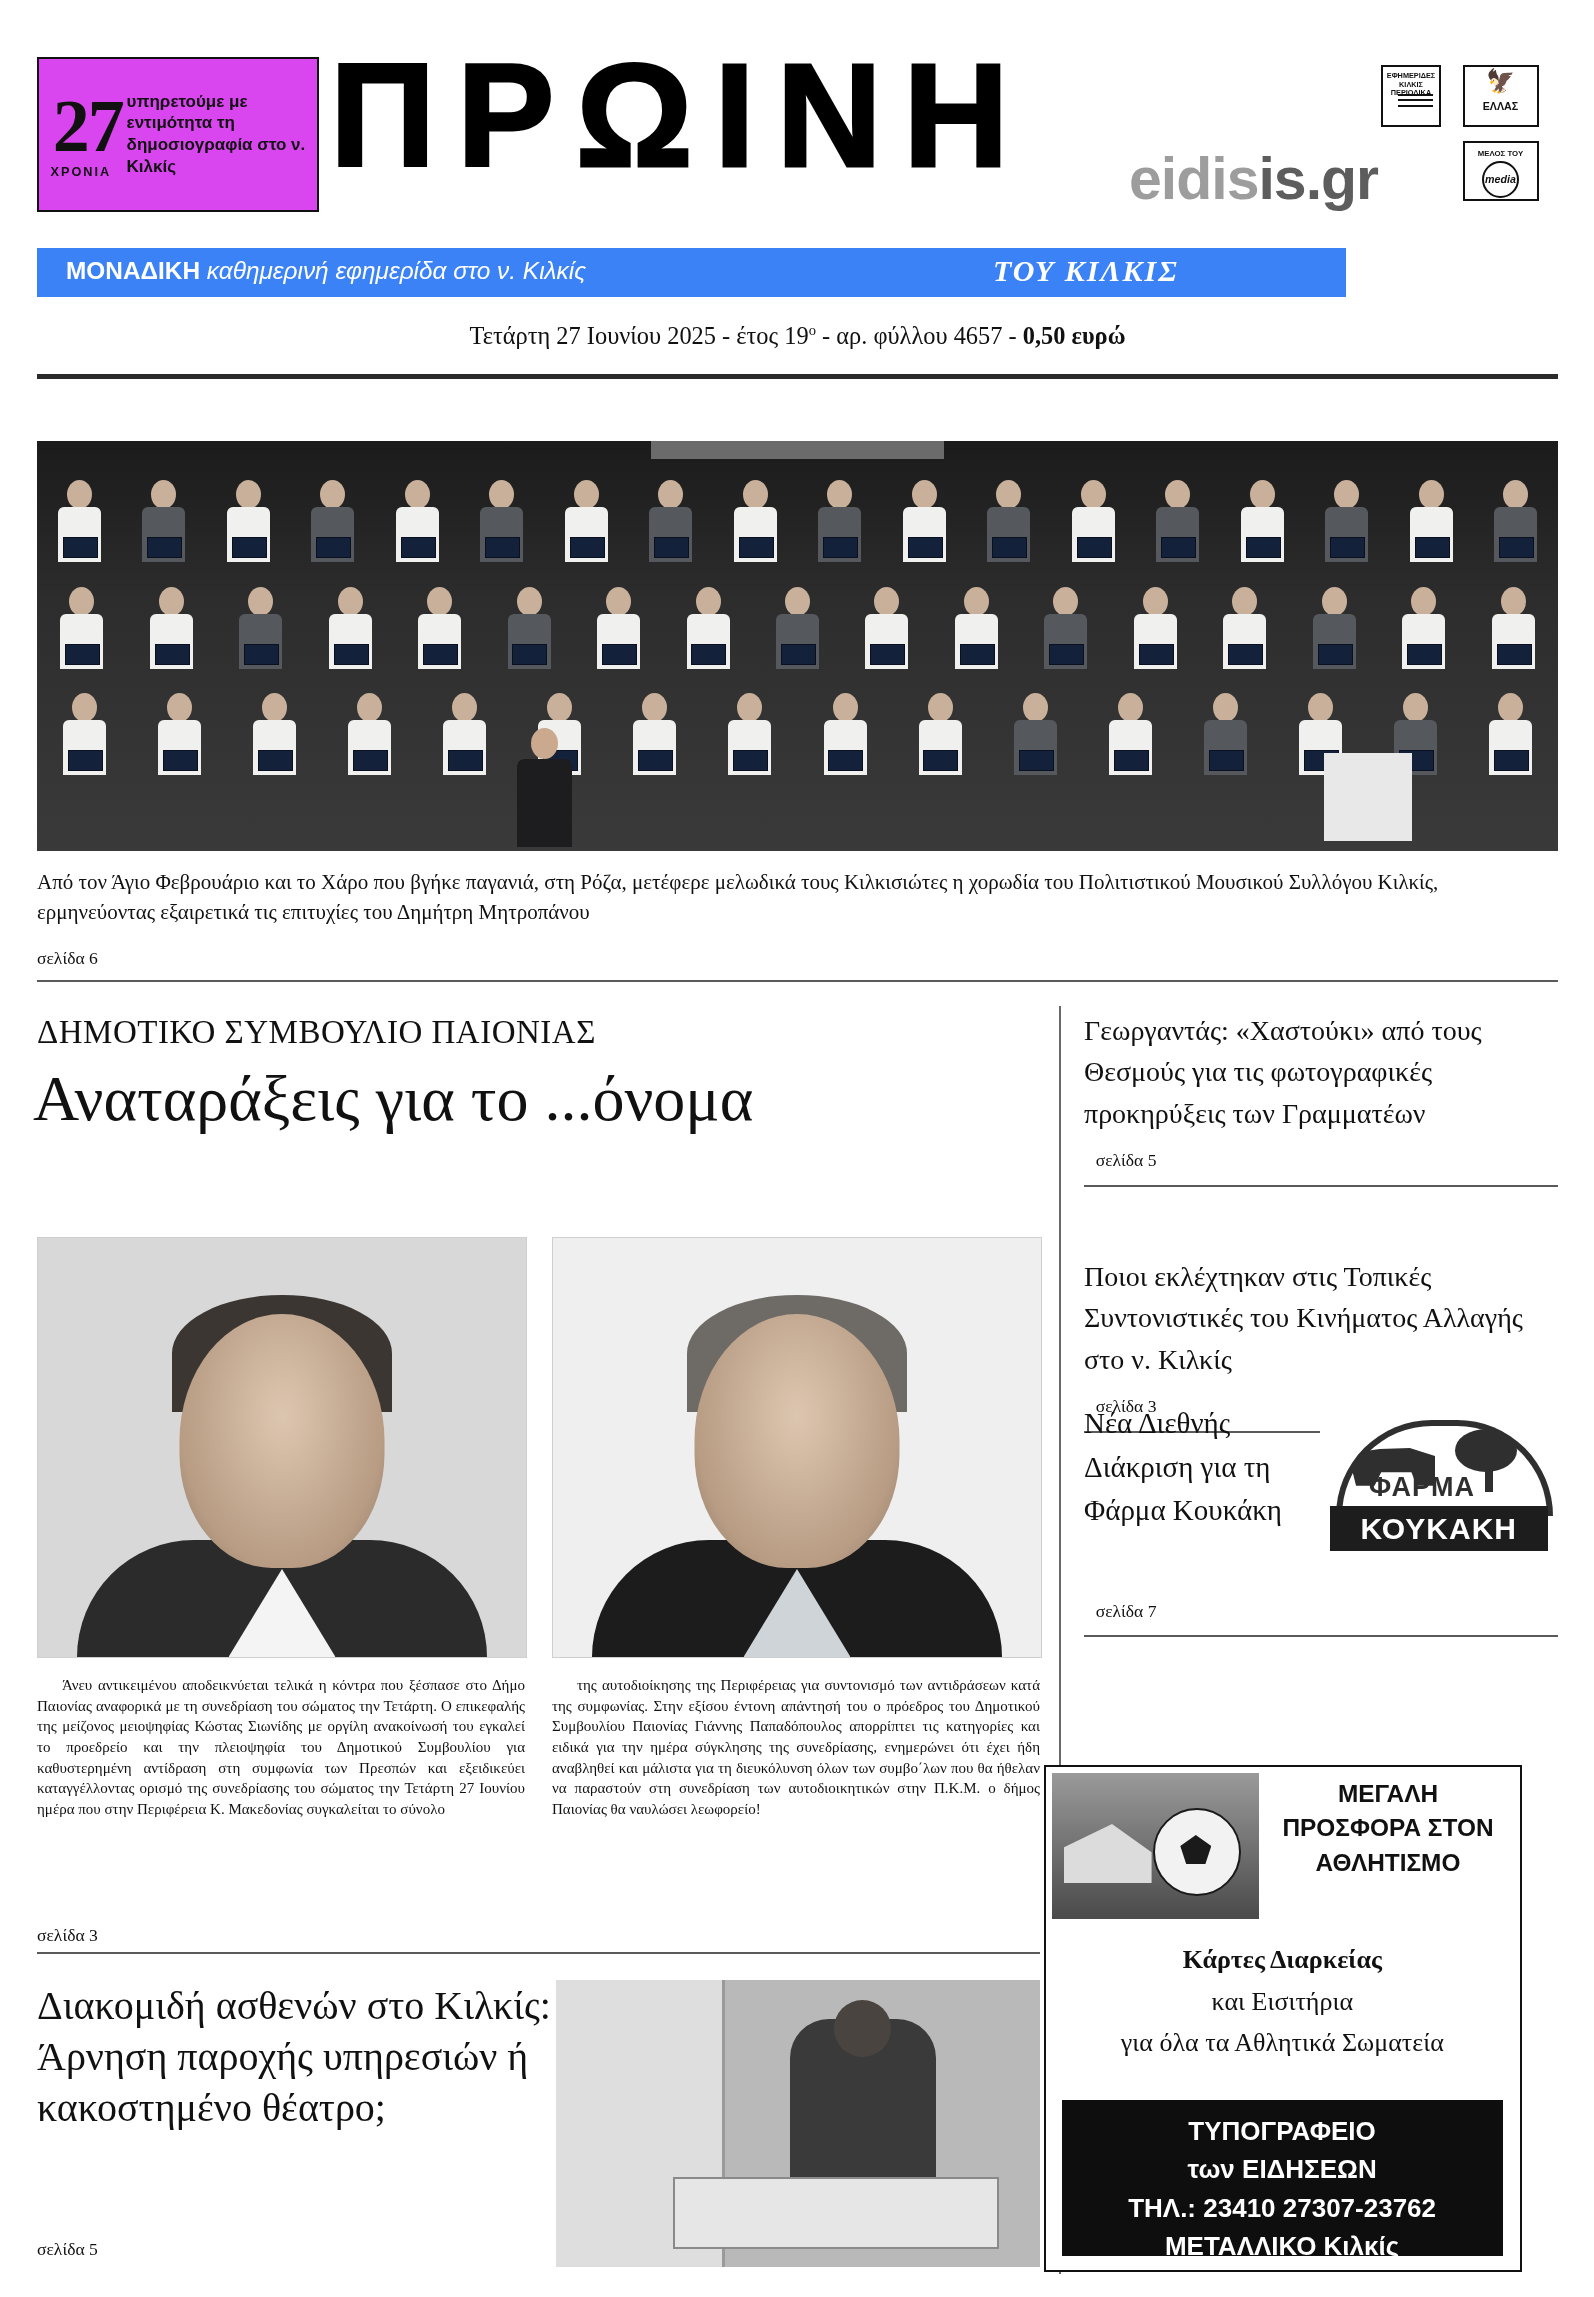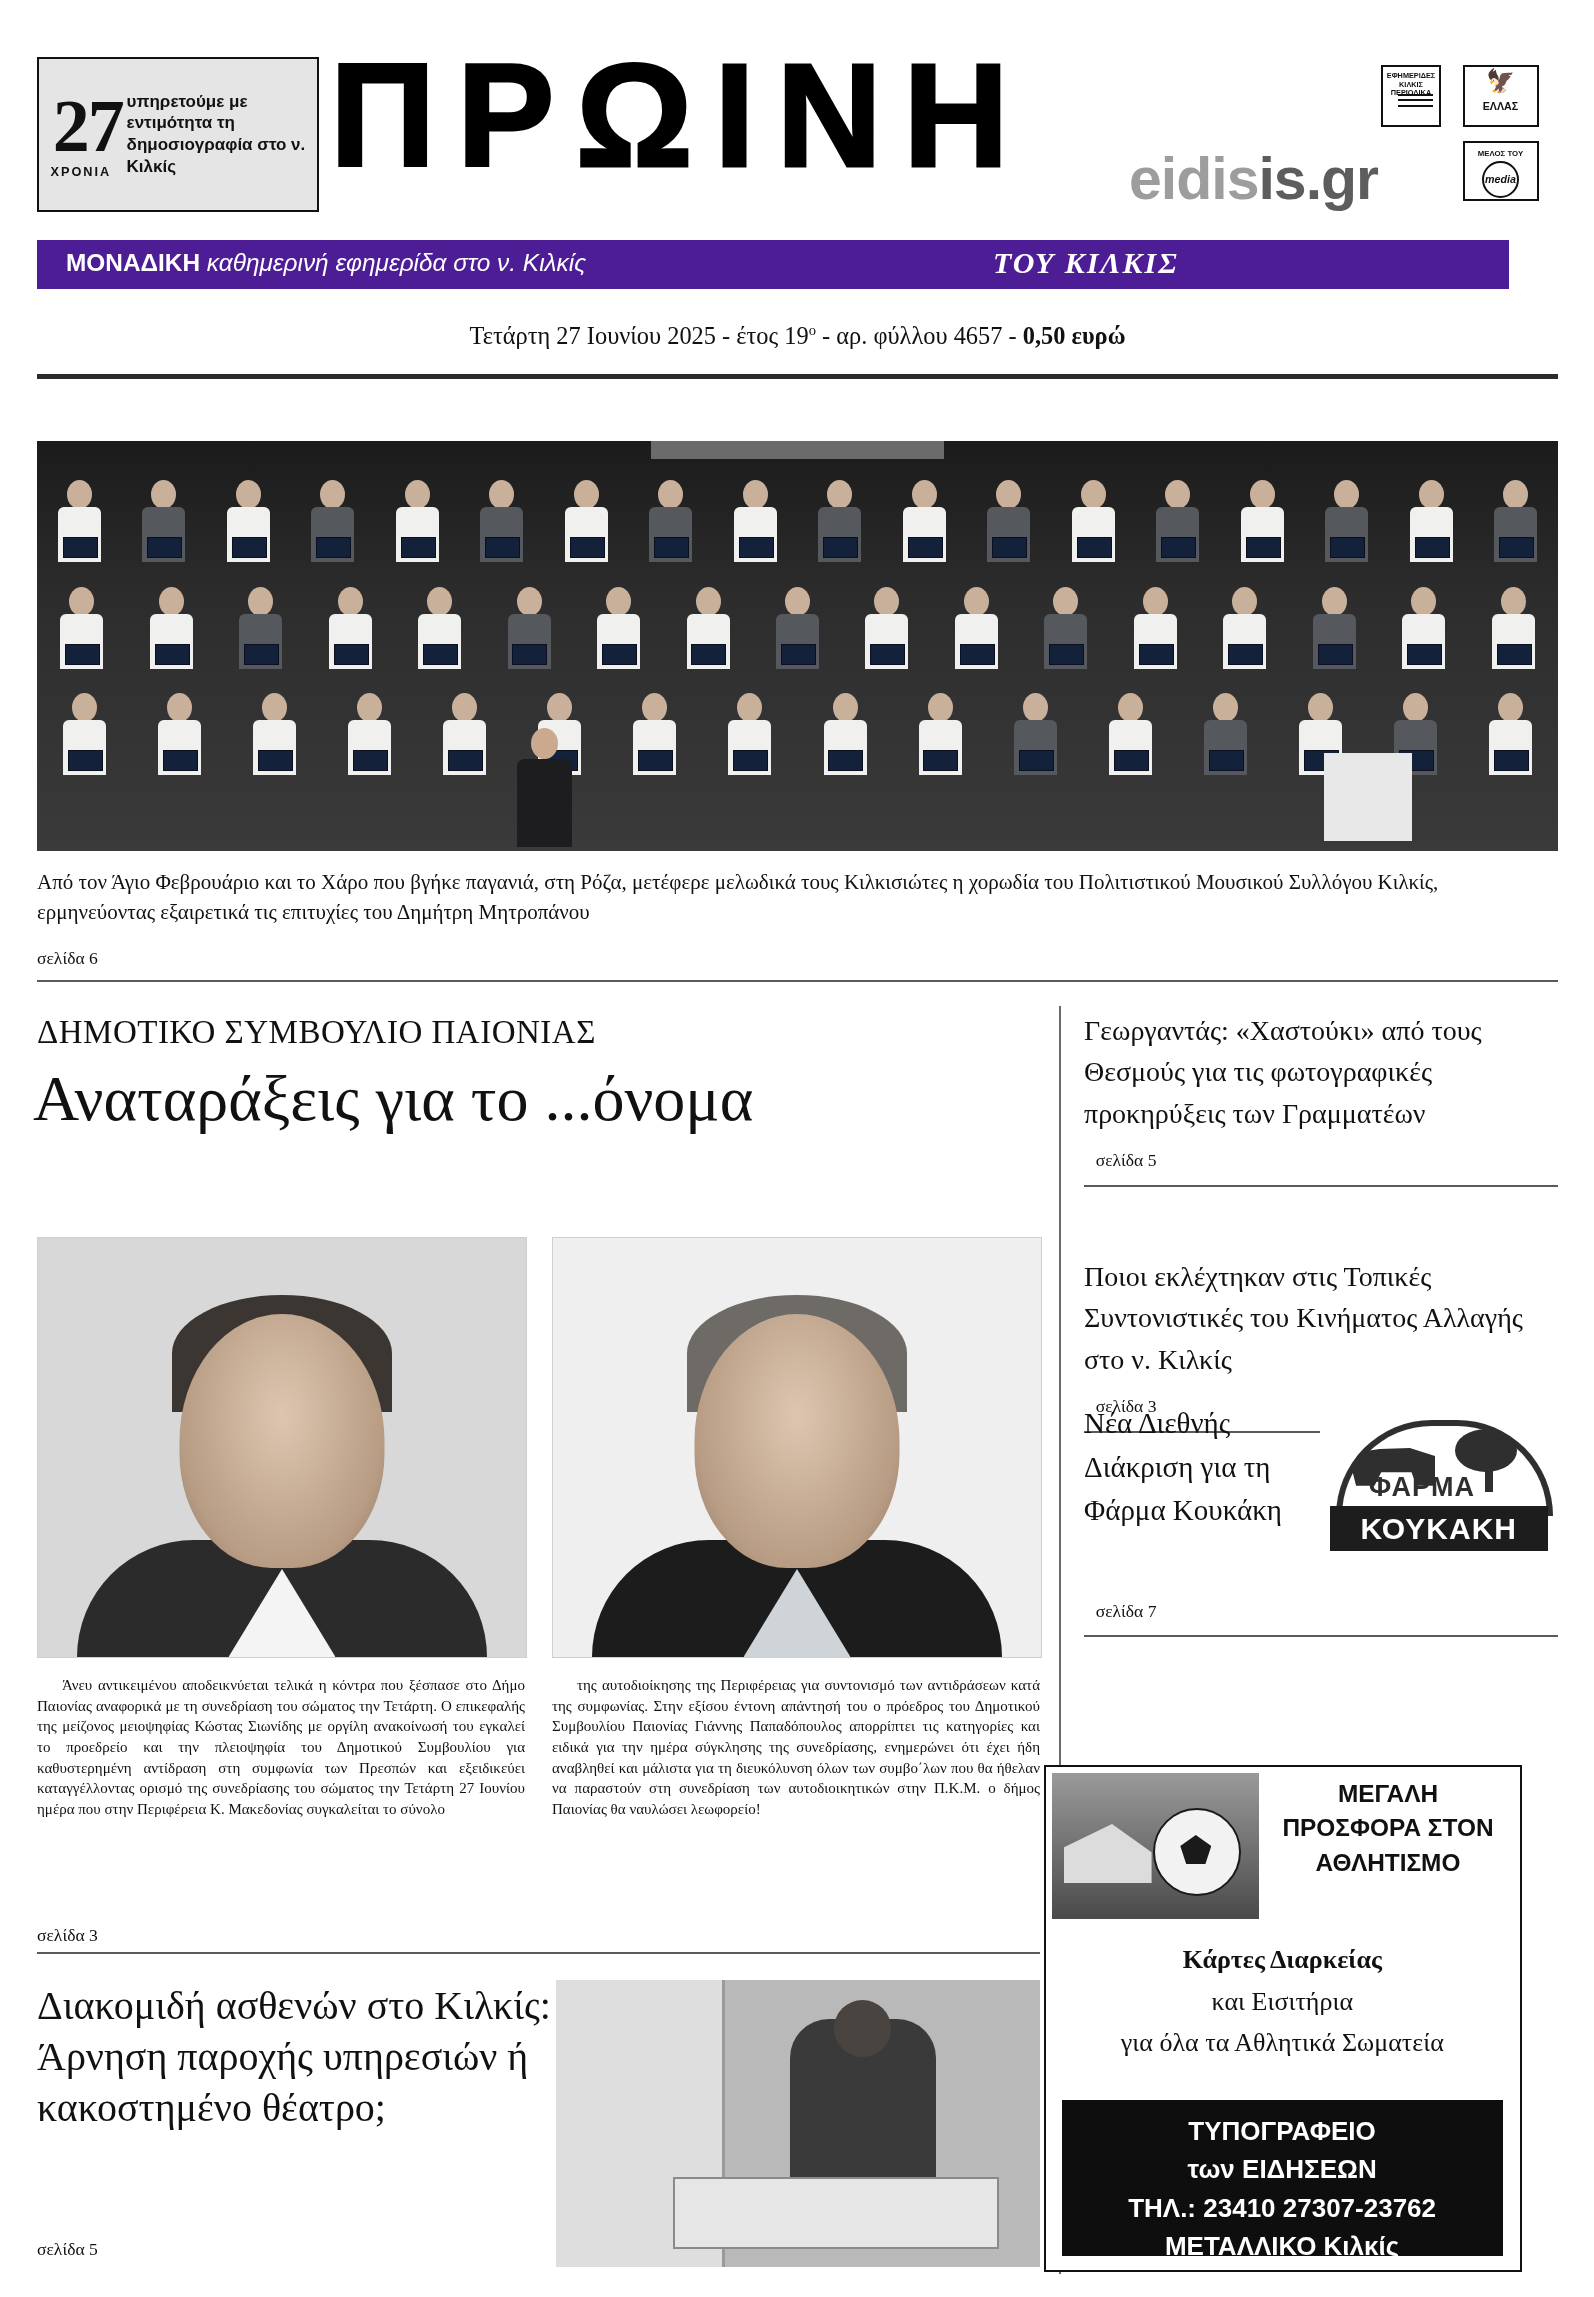--- a/index.html
+++ b/index.html
@@ -28,21 +28,21 @@
     position: absolute;
     left: 37px; top: 43px;
     width: 1521px;
     height: 195px;
   }
   .anniv-box {
     position: absolute;
     left: 0; top: 13.7px;
     width: 278px; height: 151px;
     border: 2.9px solid #111;
-    background: #e5e5e5;
+    background: #d946ef;
     display: flex;
     align-items: center;
   }
   .anniv-num {
     font-family: "Liberation Serif", serif;
     font-size: 74px;
     font-weight: bold;
     line-height: 1;
     margin-left: 13.7px;
     letter-spacing: -2px;
@@ -146,23 +146,23 @@
     border-radius: 50%;
     margin: 2.9px auto 0;
     font-size: 10.7px;
     line-height: 33px;
     font-style: italic;
   }
 
   
   .band {
     position: absolute;
-    left: 37px; top: 240px;
-    width: 1472px; height: 49px;
-    background: #4c1d95;
+    left: 37px; top: 248px;
+    width: 1309px; height: 49px;
+    background: #3b82f6;
   }
   .band-left {
     position: absolute;
     left: 29px; top: 8.8px;
     font-family: "Liberation Sans", sans-serif;
     font-size: 24.4px;
     color: #fff;
     font-style: italic;
   }
   .band-left b { font-style: normal; font-weight: bold; }

